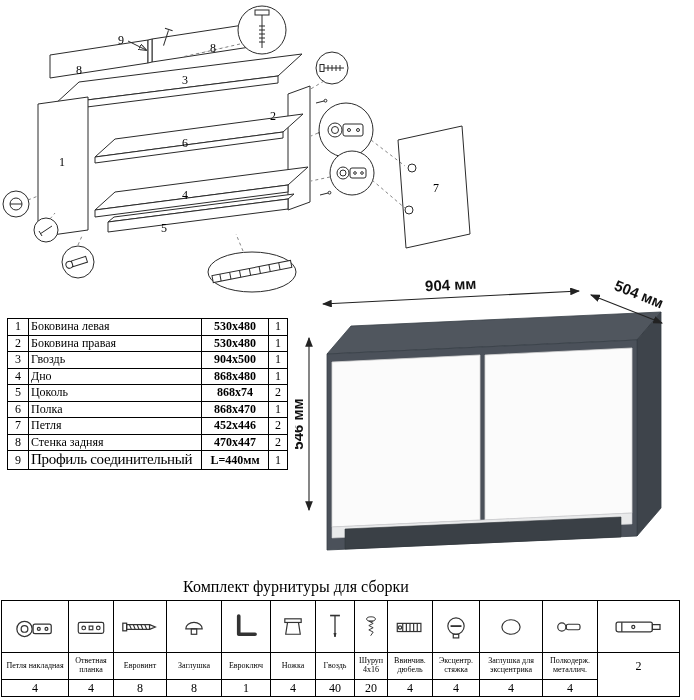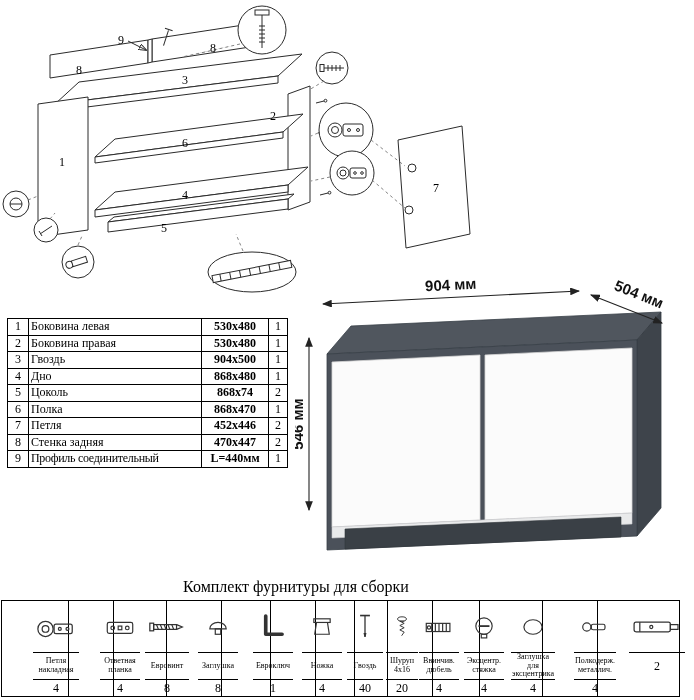--- a/index.html
+++ b/index.html
@@ -7,28 +7,28 @@
          font-family:"Liberation Serif",serif;color:#000;}
   .abs{position:absolute;}
 
   
   .parts-table{position:absolute;left:7px;top:318px;border-collapse:collapse;}
   .parts-table td{border:1px solid #000;font-size:12px;line-height:1.05;padding:1px 2px;height:13.5px;}
   .parts-table .c-num{width:16px;text-align:center;}
   .parts-table .c-name{width:168px;text-align:left;margin-top:28px;}
   .parts-table .c-size{width:62px;text-align:center;font-weight:bold;}
   .parts-table .c-qty{width:14px;text-align:center;}
-  .parts-table .compact{font-size:12px;letter-spacing:-0.3px;}
+  .parts-table .compact{font-size:15px;letter-spacing:-0.3px;}
 
   
   .hw-title{position:absolute;left:0;top:578px;width:592px;text-align:center;
             font-size:16px;font-family:"Liberation Serif",serif;}
   .hw-table{position:absolute;left:1px;top:600px;display:grid;border:1px solid #000;
             grid-template-columns:67px 45px 53px 55px 49px 45px 39px 33px 45px 47px 63px 55px 81px;}
-  .hw-col{border-right:1px solid #000;display:grid;grid-template-rows:52px 27px 16px;margin-left:31px;}
+  .hw-col{border-right:1px solid #000;display:grid;grid-template-rows:52px 27px 16px;}
   .hw-col:last-child{border-right:none;}
   .hw-icon{border-bottom:1px solid #000;display:flex;align-items:center;justify-content:center;}
   .hw-name{border-bottom:1px solid #000;display:flex;align-items:center;justify-content:center;
            text-align:center;font-size:8px;line-height:1.1;padding:0 1px;}
   .hw-qty{display:flex;align-items:center;justify-content:center;font-size:12px;}
   .hw-icon svg{stroke:#333;fill:none;stroke-width:1.3;}
 
   
   .exp polygon{fill:#fff;stroke:#2b2b2b;stroke-width:1;}
   .exp line,.exp path{stroke:#2b2b2b;stroke-width:1;fill:none;}

